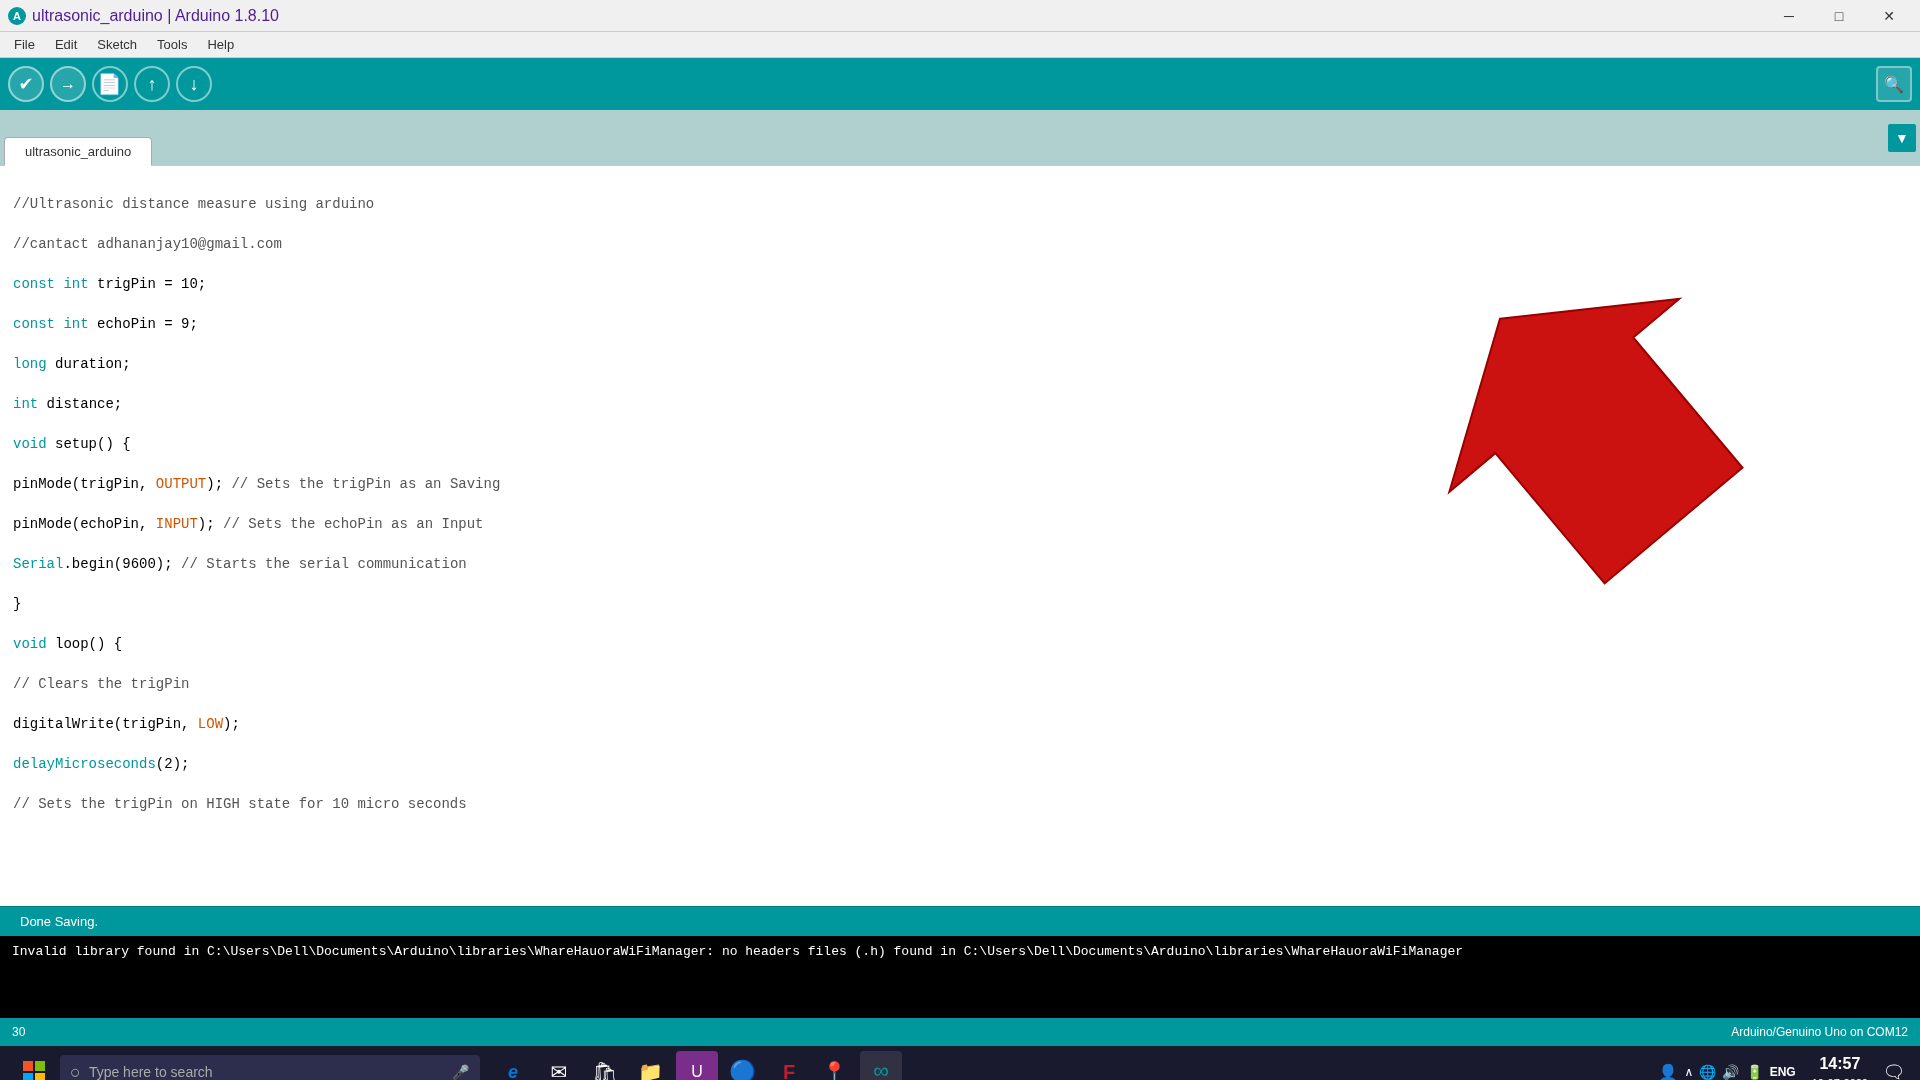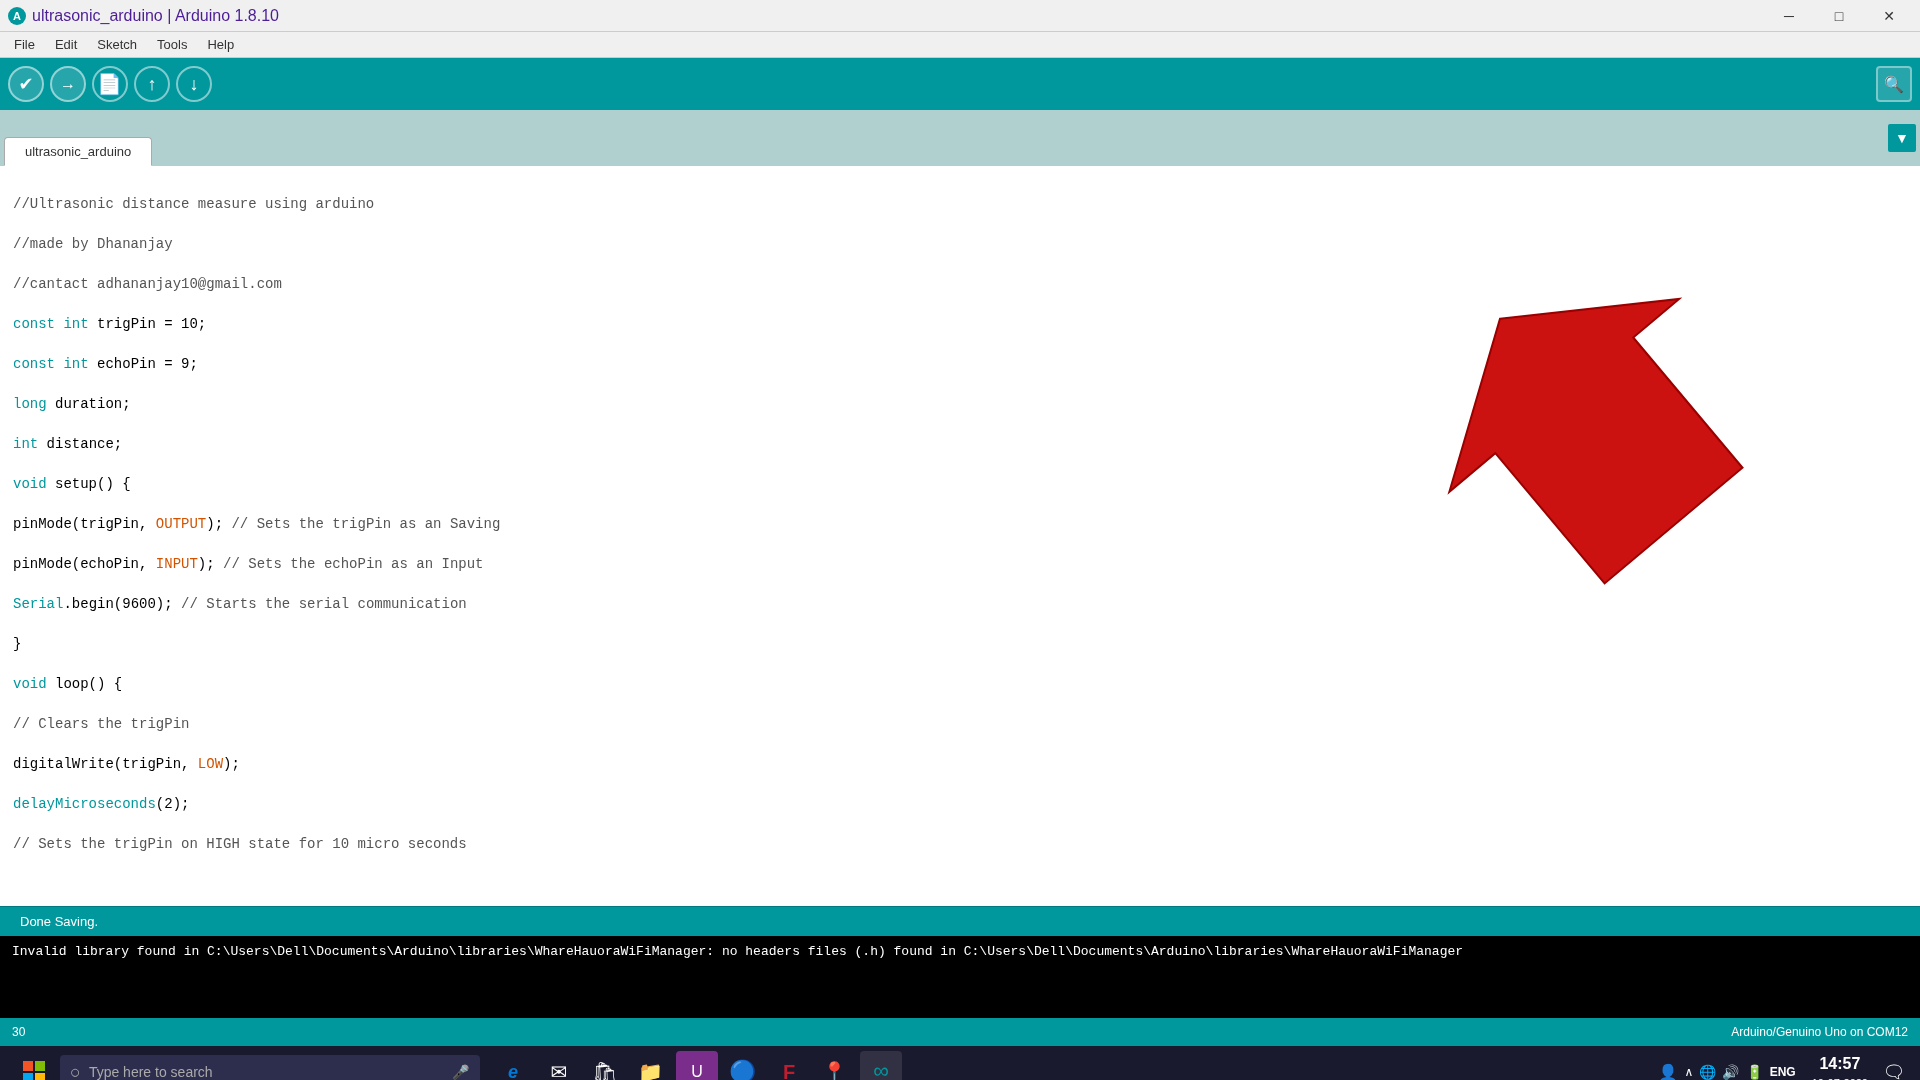--- a/index.html
+++ b/index.html
@@ -348,21 +348,20 @@
 <div id="tab-bar">
   <div class="tab active">ultrasonic_arduino</div>
   <div id="tab-arrow">▼</div>
 </div>
 
 <div id="editor-wrapper">
 
   <div id="editor-area" style="height: 740px;">
     <div id="code-content">
 <span class="code-line kw-comment">//Ultrasonic distance measure using arduino</span>
-<span class="code-line kw-comment">//made by Dhananjay</span>
 <span class="code-line kw-comment">//cantact adhananjay10@gmail.com</span>
 <span class="code-line"><span class="kw-teal">const int</span><span class="kw-black"> trigPin = 10;</span></span>
 <span class="code-line"><span class="kw-teal">const int</span><span class="kw-black"> echoPin = 9;</span></span>
 <span class="code-line"><span class="kw-teal">long</span><span class="kw-black"> duration;</span></span>
 <span class="code-line"><span class="kw-teal">int</span><span class="kw-black"> distance;</span></span>
 <span class="code-line"><span class="kw-teal">void</span><span class="kw-black"> setup() {</span></span>
 <span class="code-line"><span class="kw-black">pinMode(trigPin, </span><span class="kw-orange">OUTPUT</span><span class="kw-black">); </span><span class="kw-comment">// Sets the trigPin as an Saving</span></span>
 <span class="code-line"><span class="kw-black">pinMode(echoPin, </span><span class="kw-orange">INPUT</span><span class="kw-black">); </span><span class="kw-comment">// Sets the echoPin as an Input</span></span>
 <span class="code-line"><span class="kw-teal">Serial</span><span class="kw-black">.begin(9600); </span><span class="kw-comment">// Starts the serial communication</span></span>
 <span class="code-line kw-black">}</span>

